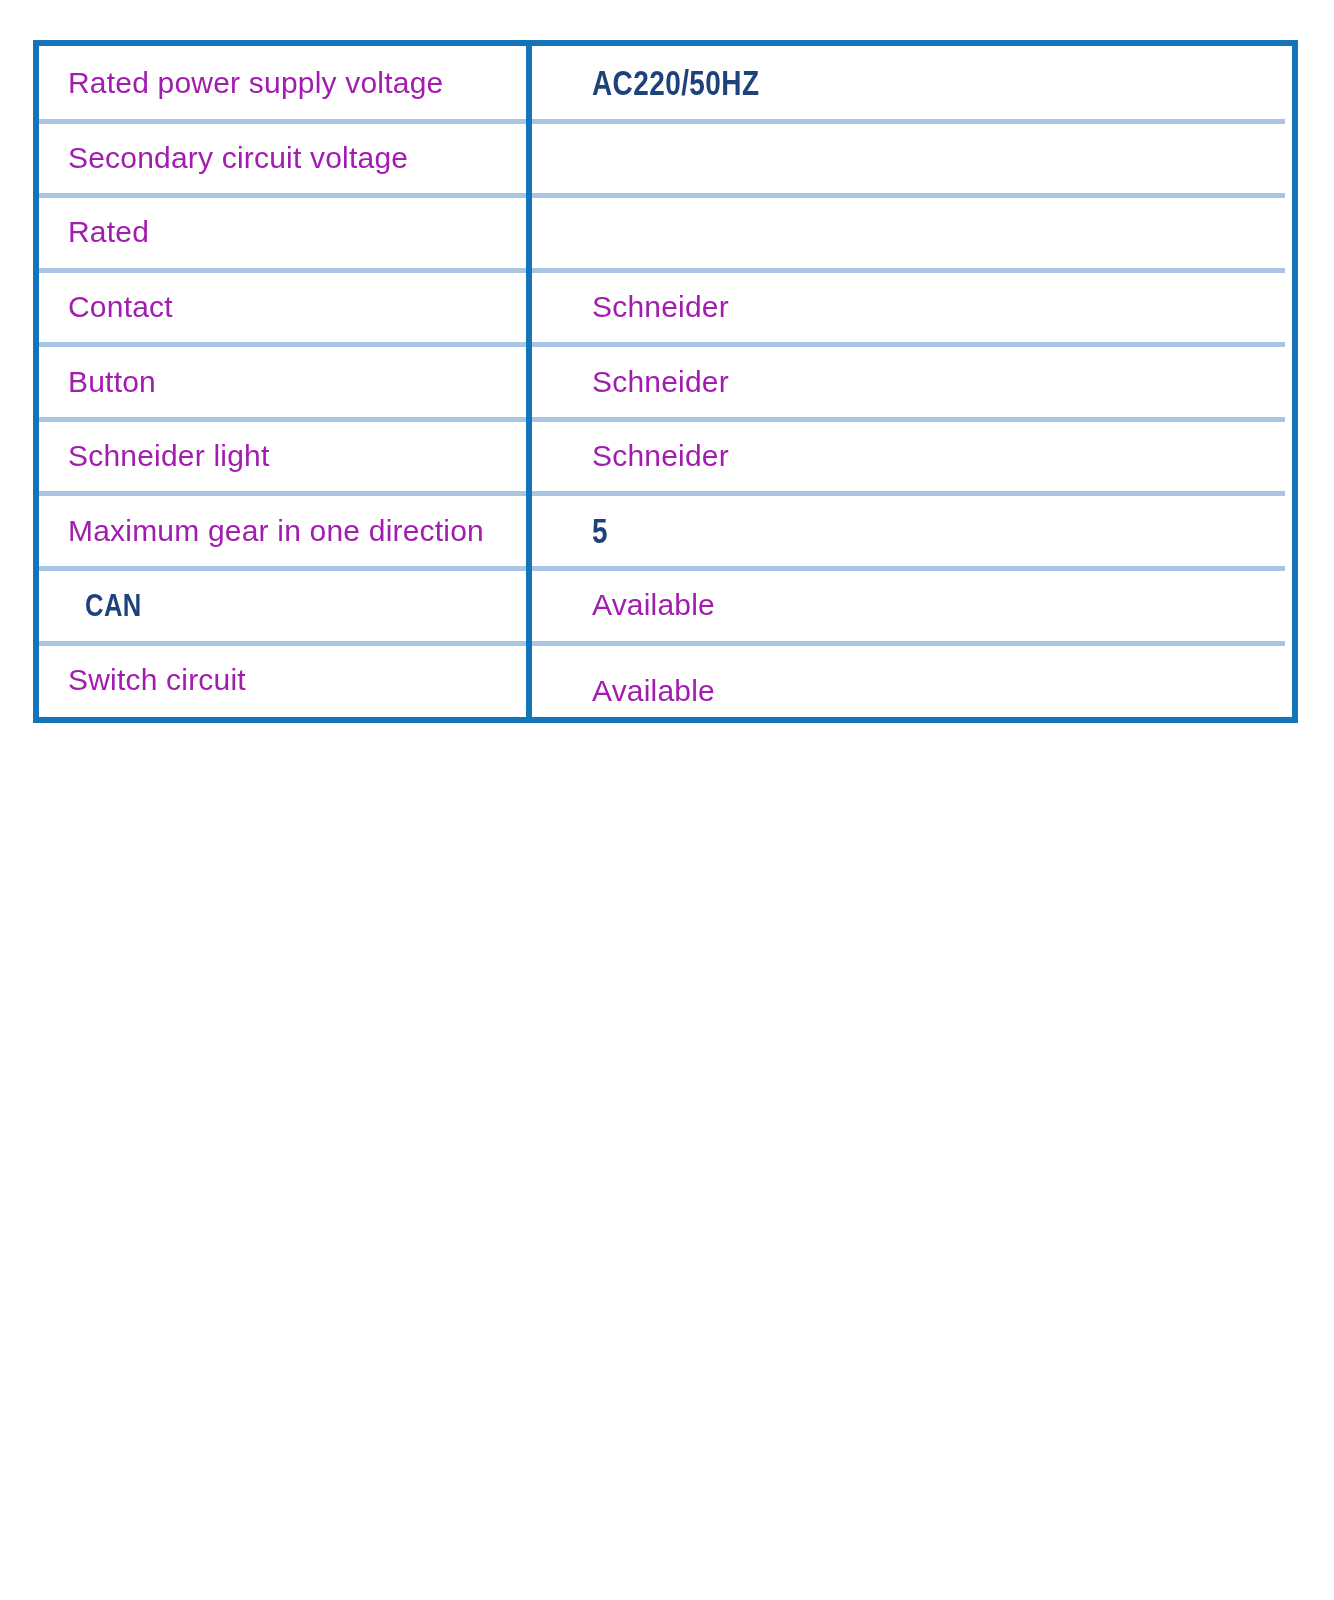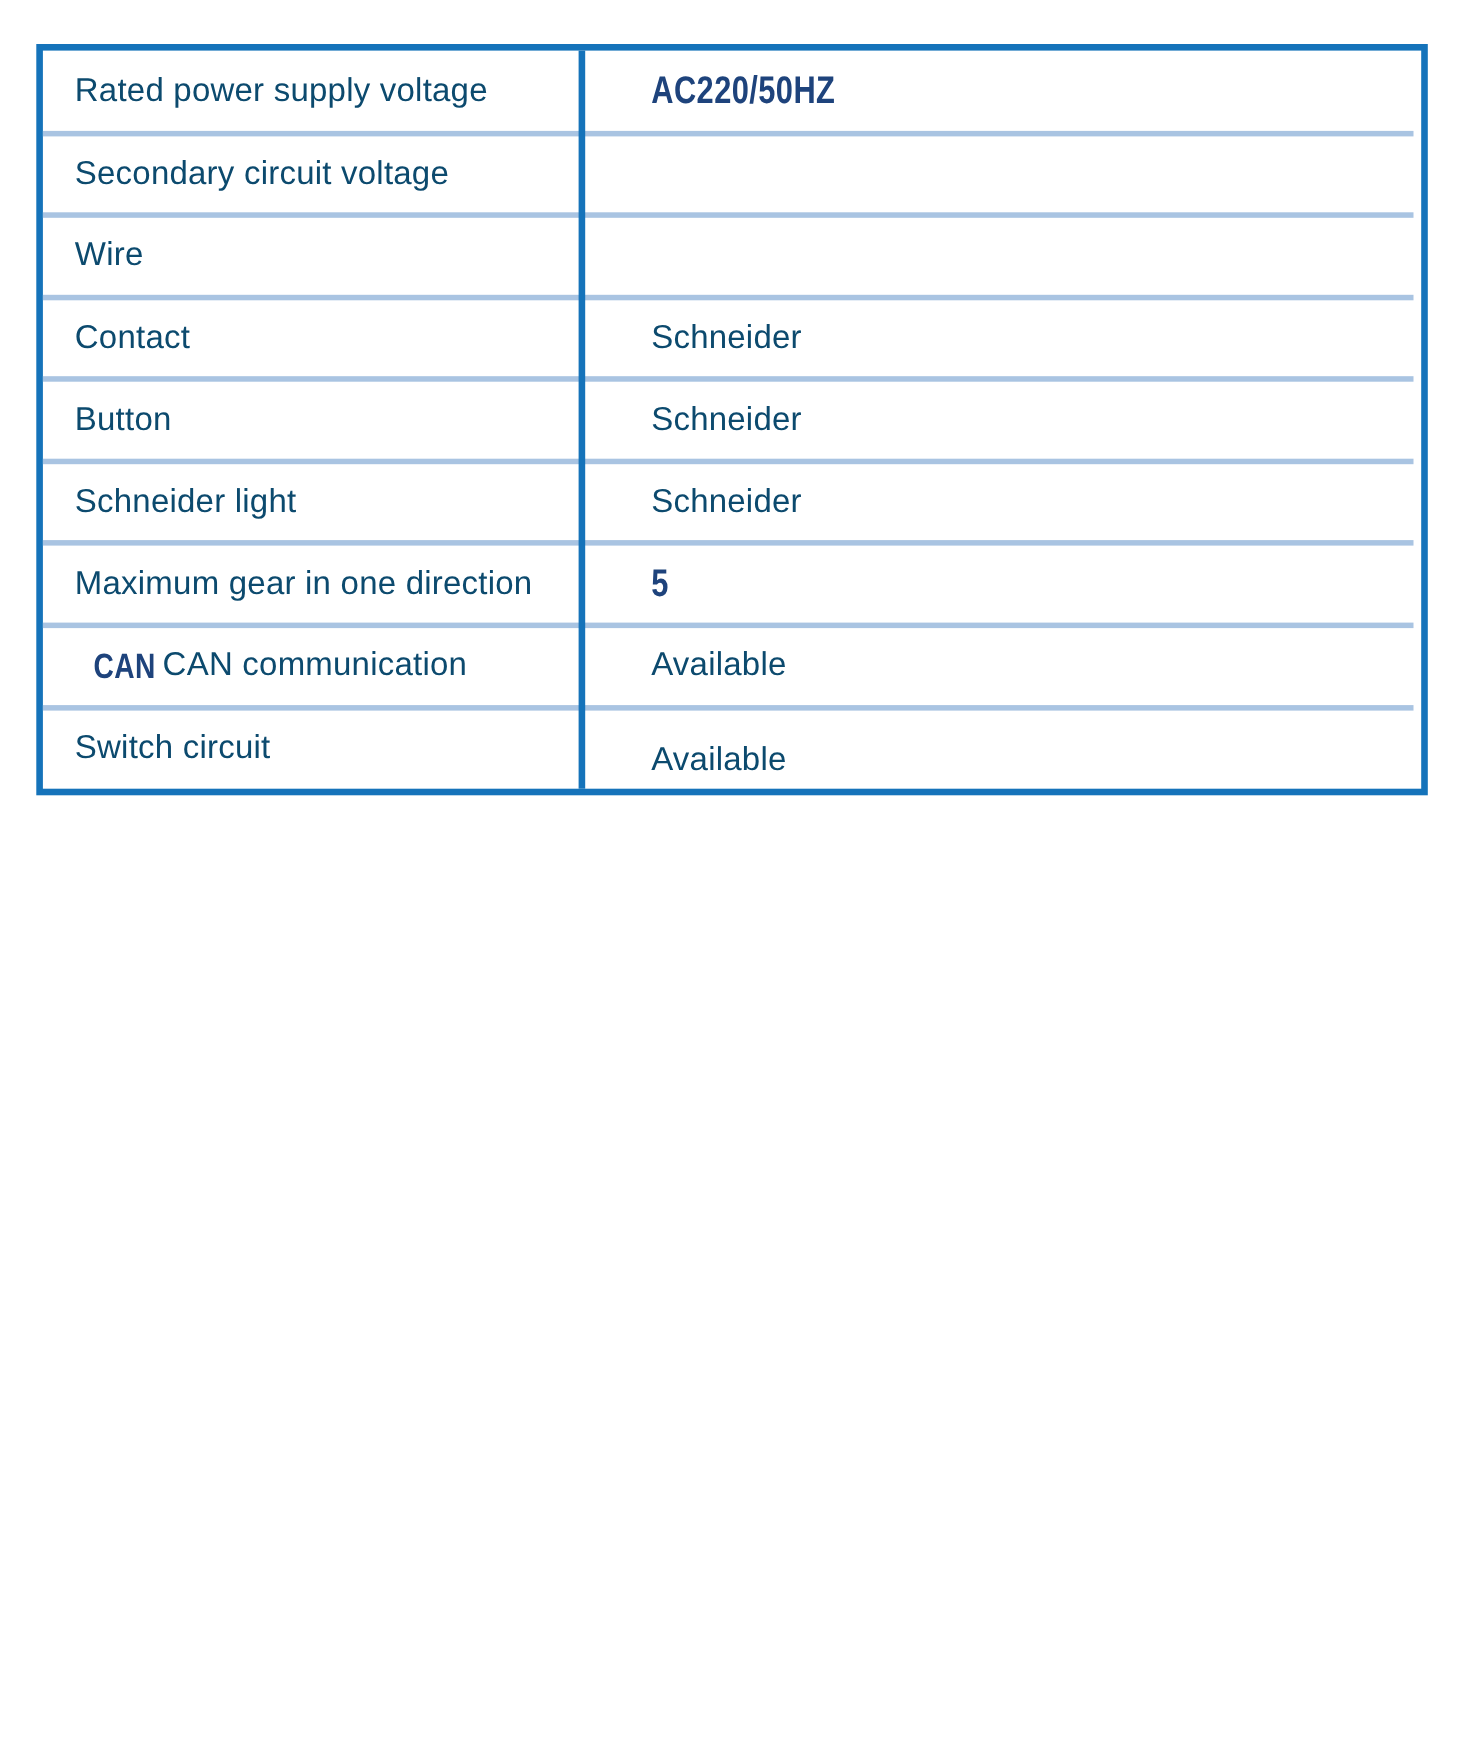--- a/index.html
+++ b/index.html
@@ -52,21 +52,21 @@
     flex: none;
     padding-left: 29px;
     padding-right: 2px;
   }
   .value-cell {
     flex: 1;
     padding-left: 66px;
   }
   .txt {
     font-size: 30px;
-    color: #0c4a6e;
+    color: #a21caf;
     white-space: nowrap;
     letter-spacing: 0.2px;
   }
   
   .cond {
     display: inline-block;
     font-size: 35px;
     font-weight: 700;
     color: #1e437c;
     transform: scaleX(0.80);
@@ -97,21 +97,21 @@
   </div>
 
   <div class="row">
     <div class="cell label-cell">
       <span class="txt">Secondary circuit voltage</span>
     </div>
   </div>
 
   <div class="row">
     <div class="cell label-cell">
-      <span class="txt">Wire</span>
+      <span class="txt">Rated</span>
     </div>
   </div>
 
   <div class="row">
     <div class="cell label-cell">
       <span class="txt">Contact</span>
     </div>
     <div class="cell value-cell">
       <span class="txt">Schneider</span>
     </div>
@@ -140,21 +140,20 @@
       <span class="txt">Maximum gear in one direction</span>
     </div>
     <div class="cell value-cell">
       <span class="txt cond">5</span>
     </div>
   </div>
 
   <div class="row">
     <div class="cell label-cell">
       <span class="txt cond can-prefix">CAN</span>
-      <span class="txt">CAN communication</span>
     </div>
     <div class="cell value-cell">
       <span class="txt">Available</span>
     </div>
   </div>
 
   <div class="row">
     <div class="cell label-cell">
       <span class="txt">Switch circuit</span>
     </div>

